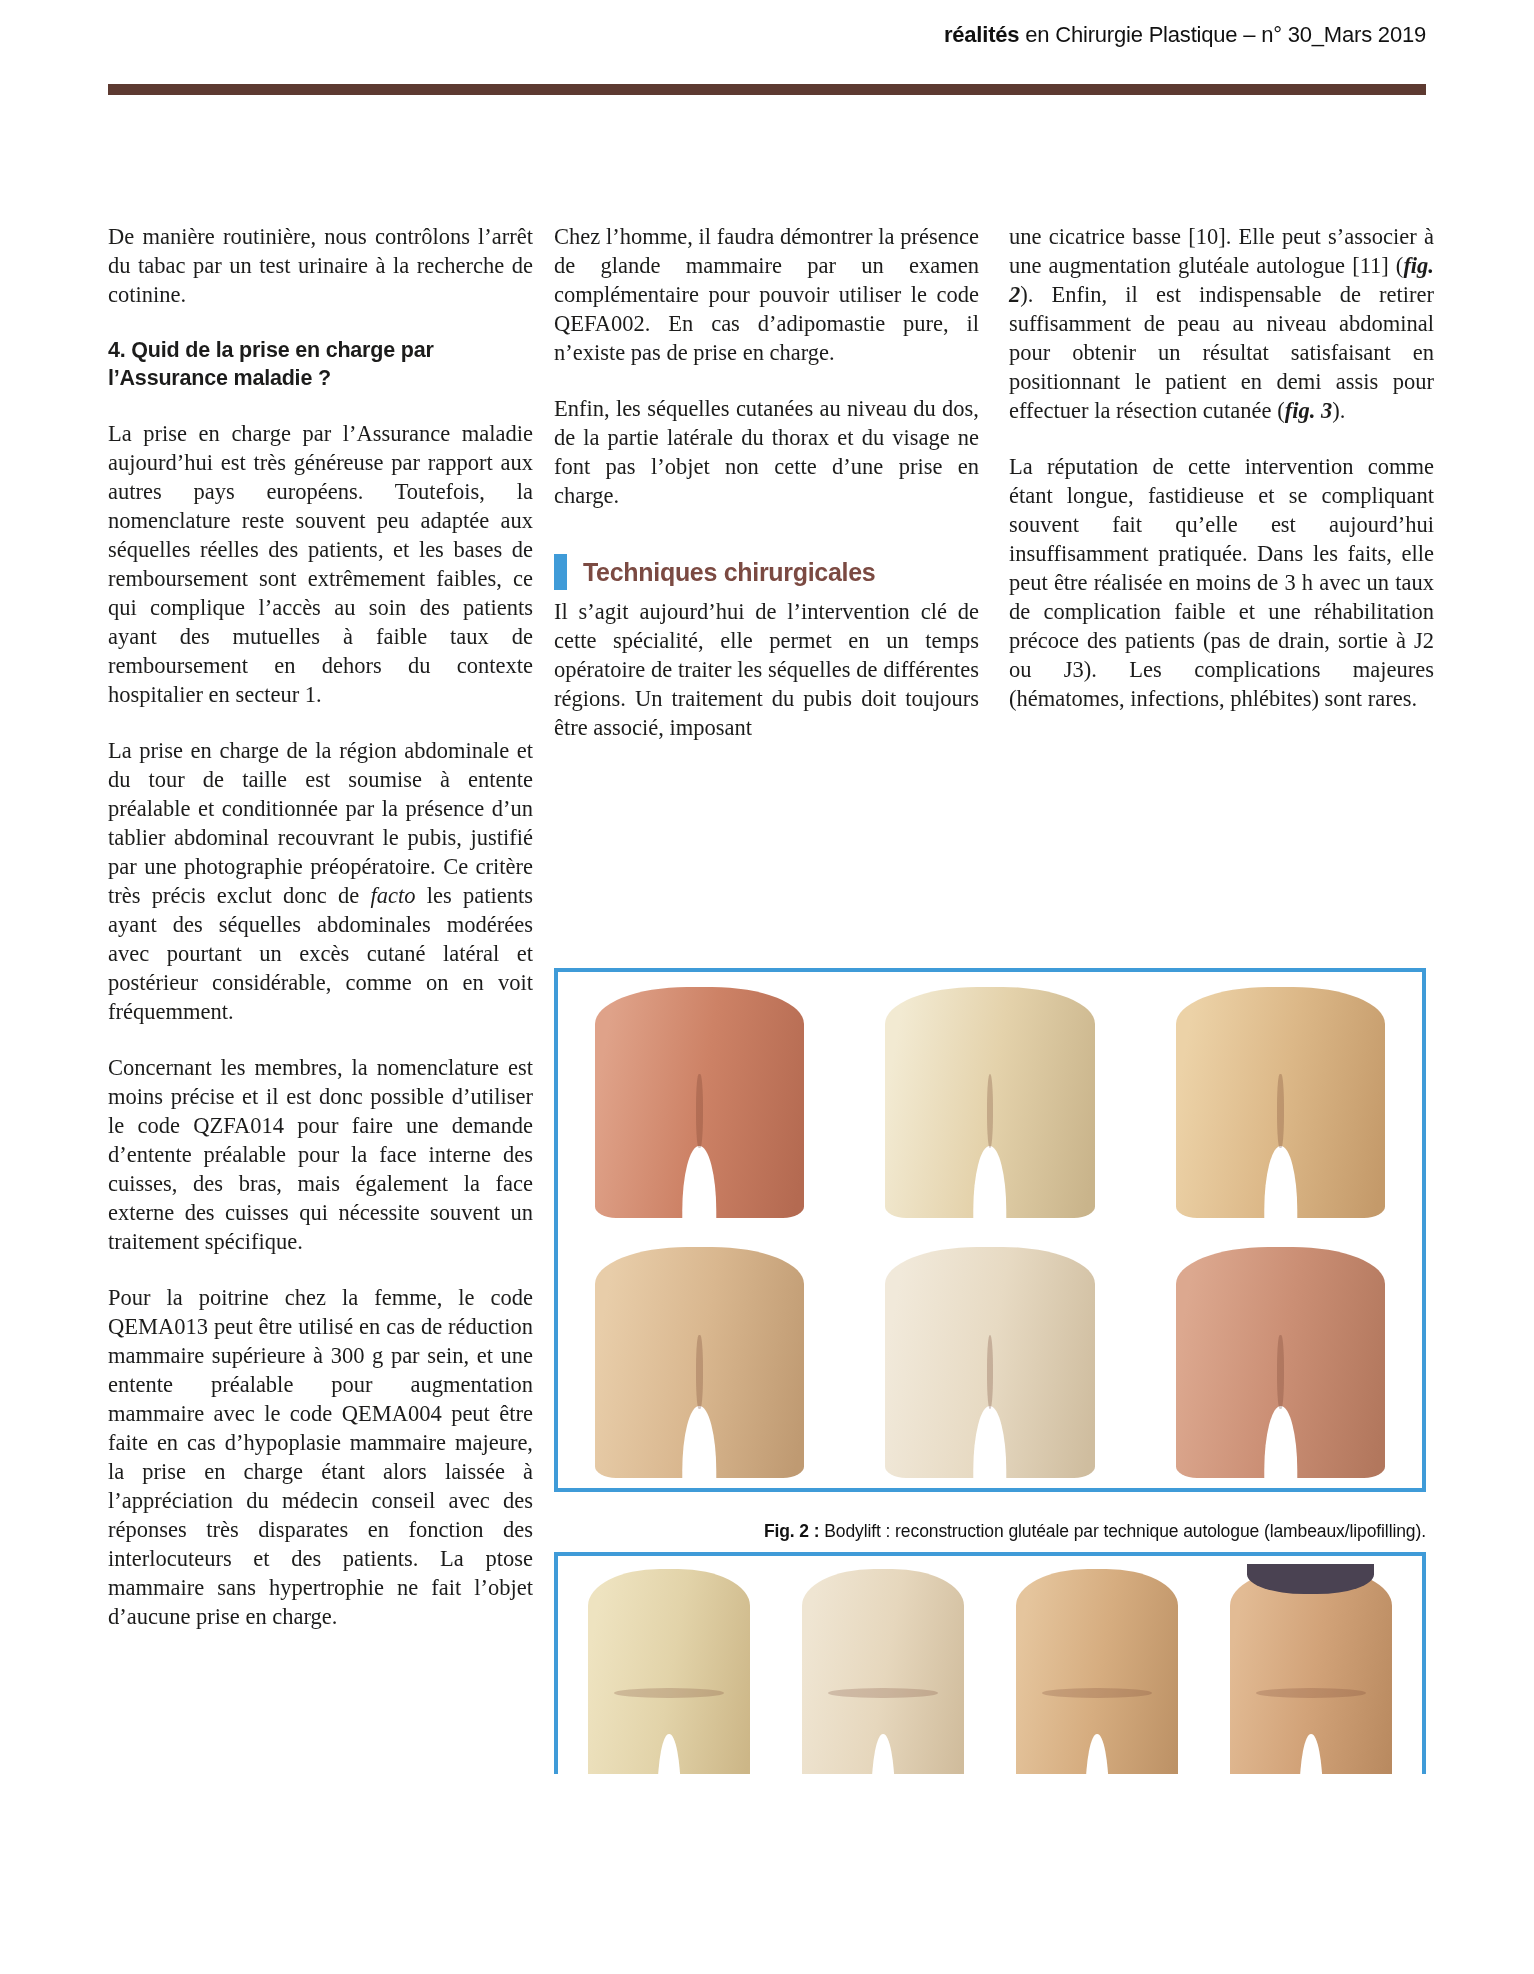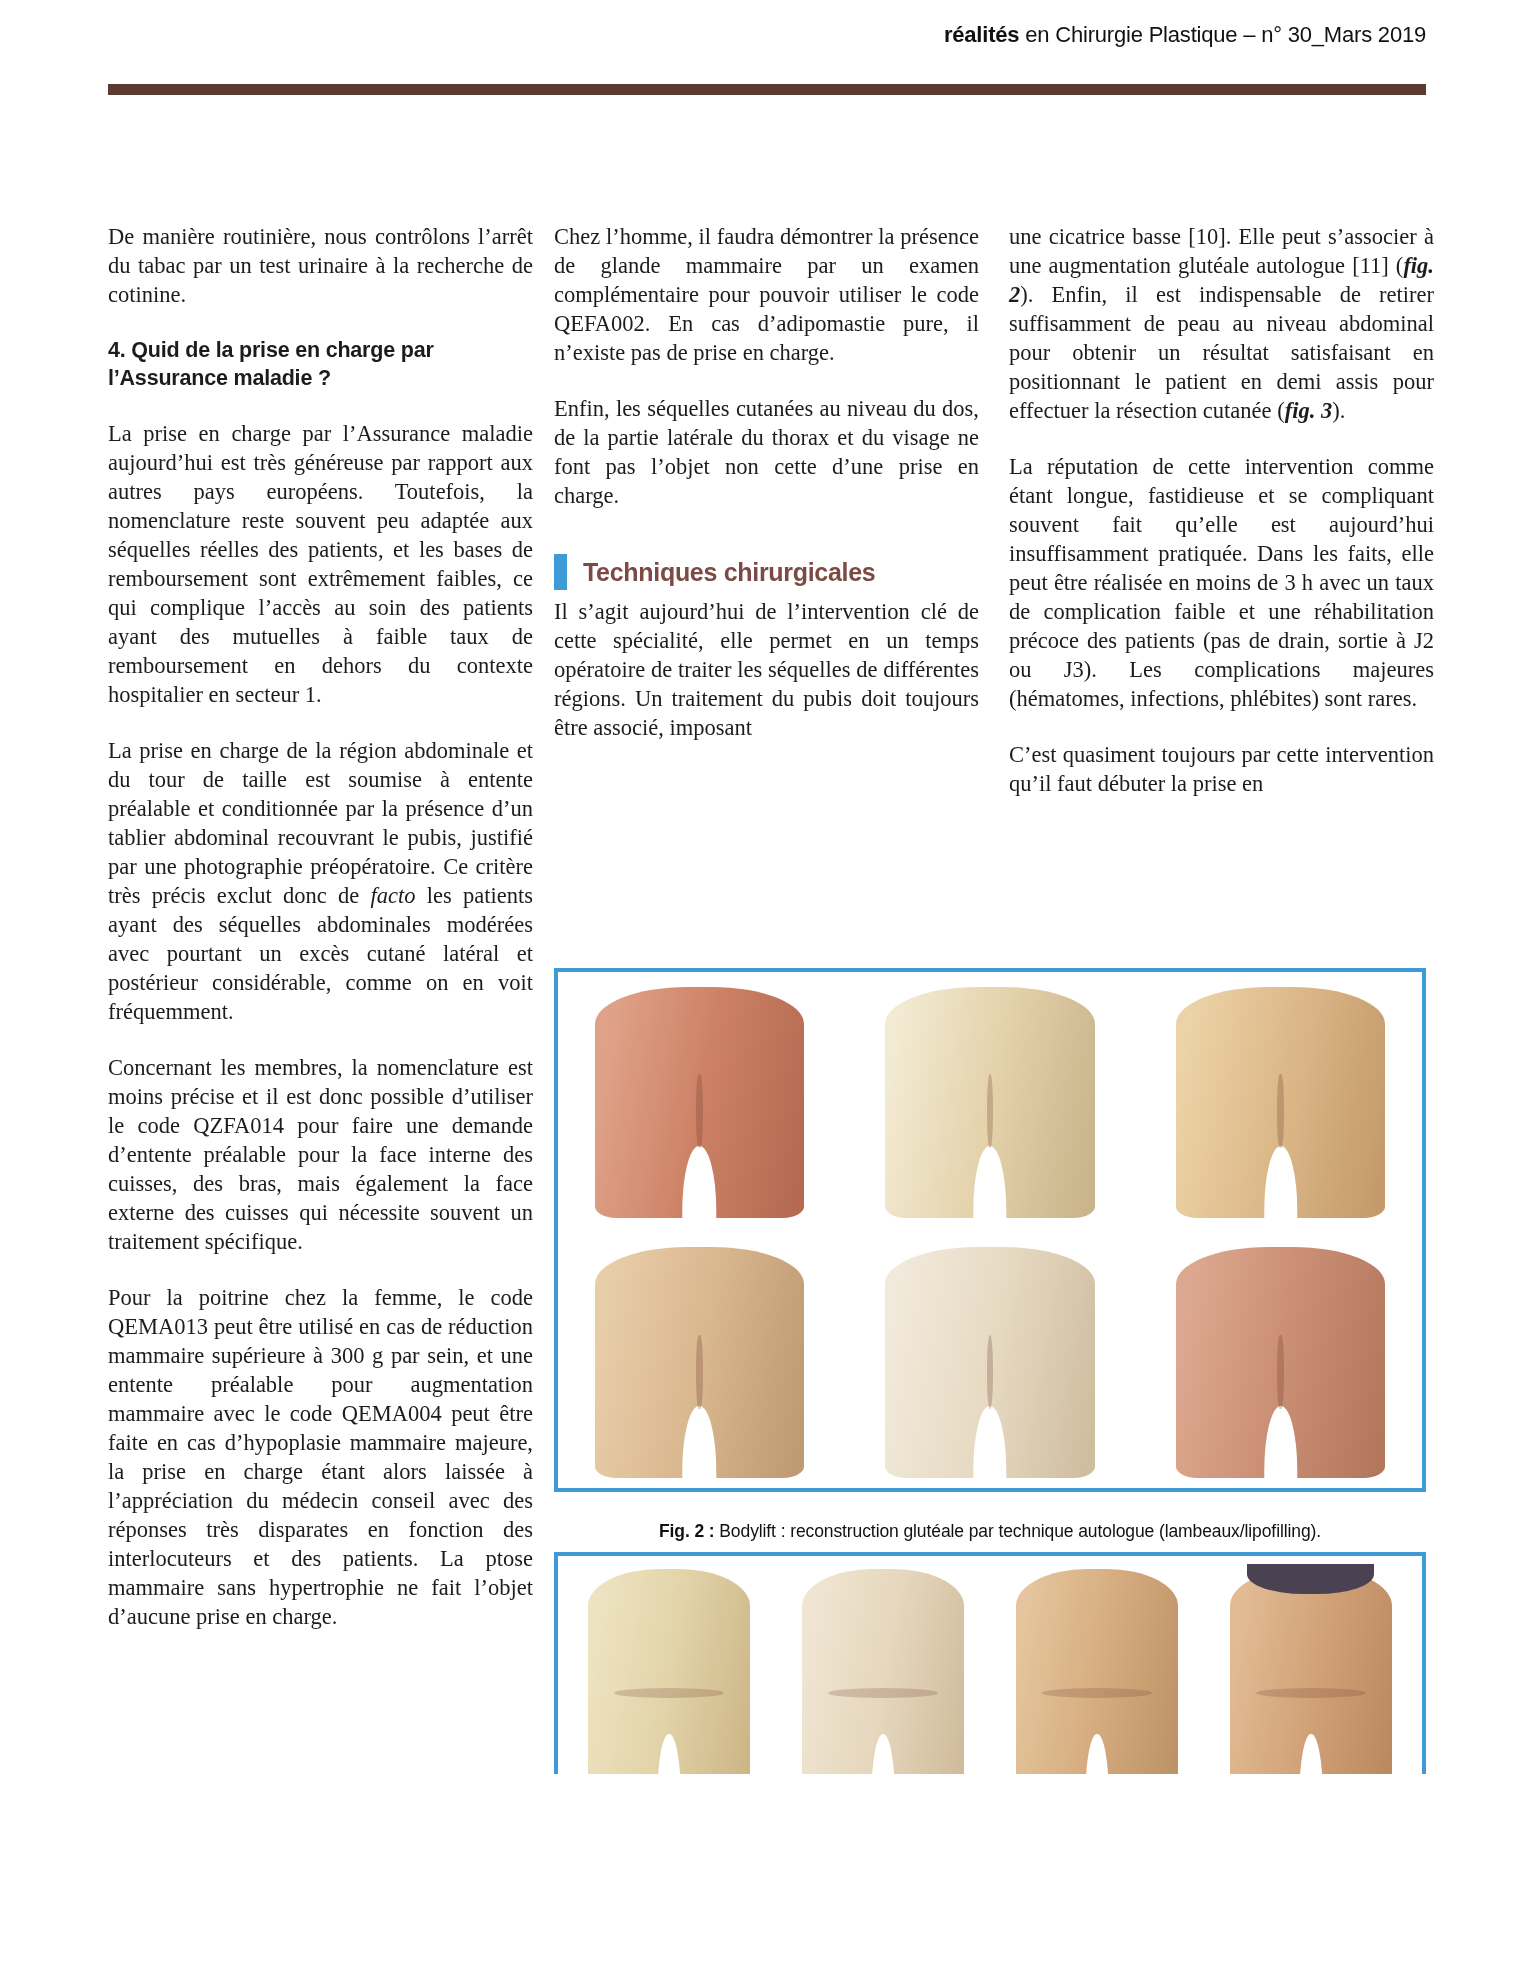--- a/index.html
+++ b/index.html
@@ -48,21 +48,21 @@
   .rear .shape::after{content:"";position:absolute;left:48.5%;top:38%;height:32%;width:3%;
          background:rgba(104,56,40,.26);border-radius:45%;}
   .front .shape::before{content:"";position:absolute;left:50%;bottom:-2%;width:14%;height:30%;
          transform:translateX(-50%);background:#fff;border-radius:50% 50% 0 0 / 85% 85% 0 0;}
   .front .shape::after{content:"";position:absolute;left:16%;right:16%;top:52%;height:4.5%;
          background:rgba(110,60,45,.22);border-radius:50%;}
   .band{position:absolute;top:0;left:18%;right:18%;height:13%;background:#4a4252;
         border-radius:0 0 45% 45% / 0 0 65% 65%;}
 
   .caption{position:absolute;left:554px;width:872px;font-family:"Liberation Sans", sans-serif;
-           font-size:17.5px;line-height:22px;color:#111;text-align:center;letter-spacing:-0.1px;}
+           font-size:17.5px;line-height:22px;color:#111;text-align:right;letter-spacing:-0.1px;}
   .caption .cap-label{font-weight:bold;}
   .cap2{top:1502px;} .cap3{top:1836px;}
 
   .page-num{position:absolute;left:1346px;top:1900px;width:78px;height:52px;background:#5d382f;
             color:#fff;font-family:"Liberation Sans", sans-serif;font-weight:bold;font-size:27px;
             display:flex;align-items:center;justify-content:center;}
 </style>
 </head>
 <body>
 
@@ -87,21 +87,20 @@
     <p>Enfin, les séquelles cutanées au niveau du dos, de la partie latérale du thorax et du visage ne font pas l’objet non cette d’une prise en charge.</p>
     <div class="section-title">
       <div>Techniques chirurgicales</div>
     </div>
     <p>Il s’agit aujourd’hui de l’intervention clé de cette spécialité, elle permet en un temps opératoire de traiter les séquelles de différentes régions. Un traitement du pubis doit toujours être associé, imposant</p>
   </div>
 
   <div class="col col3">
     <p><span>une cicatrice basse [10]. Elle peut s’associer à une augmentation glutéale autologue [11] (</span><span class="figref">fig. 2</span><span>). Enfin, il est indispensable de retirer suffisamment de peau au niveau abdominal pour obtenir un résultat satisfaisant en positionnant le patient en demi assis pour effectuer la résection cutanée (</span><span class="figref">fig. 3</span><span>).</span></p>
     <p>La réputation de cette intervention comme étant longue, fastidieuse et se compliquant souvent fait qu’elle est aujourd’hui insuffisamment pratiquée. Dans les faits, elle peut être réalisée en moins de 3 h avec un taux de complication faible et une réhabilitation précoce des patients (pas de drain, sortie à J2 ou J3). Les complications majeures (hématomes, infections, phlébites) sont rares.</p>
-    <p>C’est quasiment toujours par cette intervention qu’il faut débuter la prise en</p>
   </div>
 
   <div class="figbox fig2">
     <div class="fig-row">
       <div class="photo rear" style="--hi:#dfa289;--mid:#cd8266;--lo:#b46a51">
           <div class="shape"></div>
         </div>
       <div class="photo rear" style="--hi:#f2ead2;--mid:#e4d2ab;--lo:#c9b48b">
           <div class="shape"></div>
         </div>

